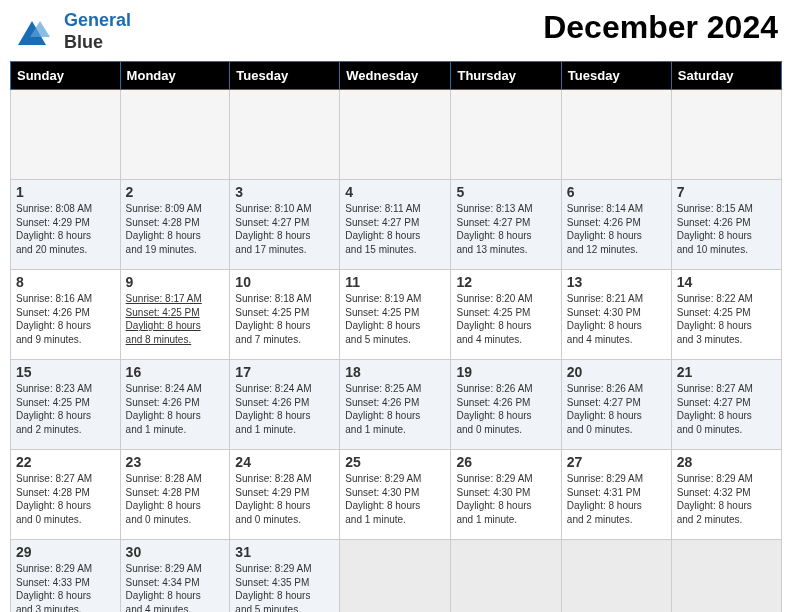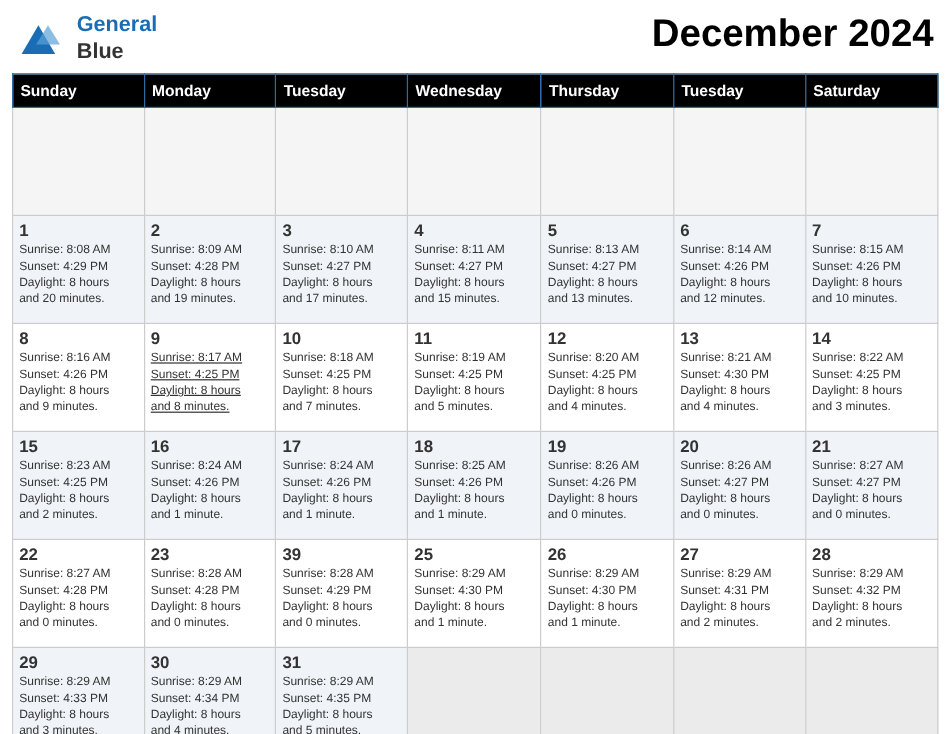--- a/index.html
+++ b/index.html
@@ -300,21 +300,21 @@
 and 0 minutes.</div>
         </td>
         <td>
           <span class="day-num">23</span>
           <div class="day-info" style="white-space: pre-line;">Sunrise: 8:28 AM
 Sunset: 4:28 PM
 Daylight: 8 hours
 and 0 minutes.</div>
         </td>
         <td>
-          <span class="day-num">39</span>
+          <span class="day-num">24</span>
           <div class="day-info" style="white-space: pre-line;">Sunrise: 8:28 AM
 Sunset: 4:29 PM
 Daylight: 8 hours
 and 0 minutes.</div>
         </td>
         <td>
           <span class="day-num">25</span>
           <div class="day-info" style="white-space: pre-line;">Sunrise: 8:29 AM
 Sunset: 4:30 PM
 Daylight: 8 hours

